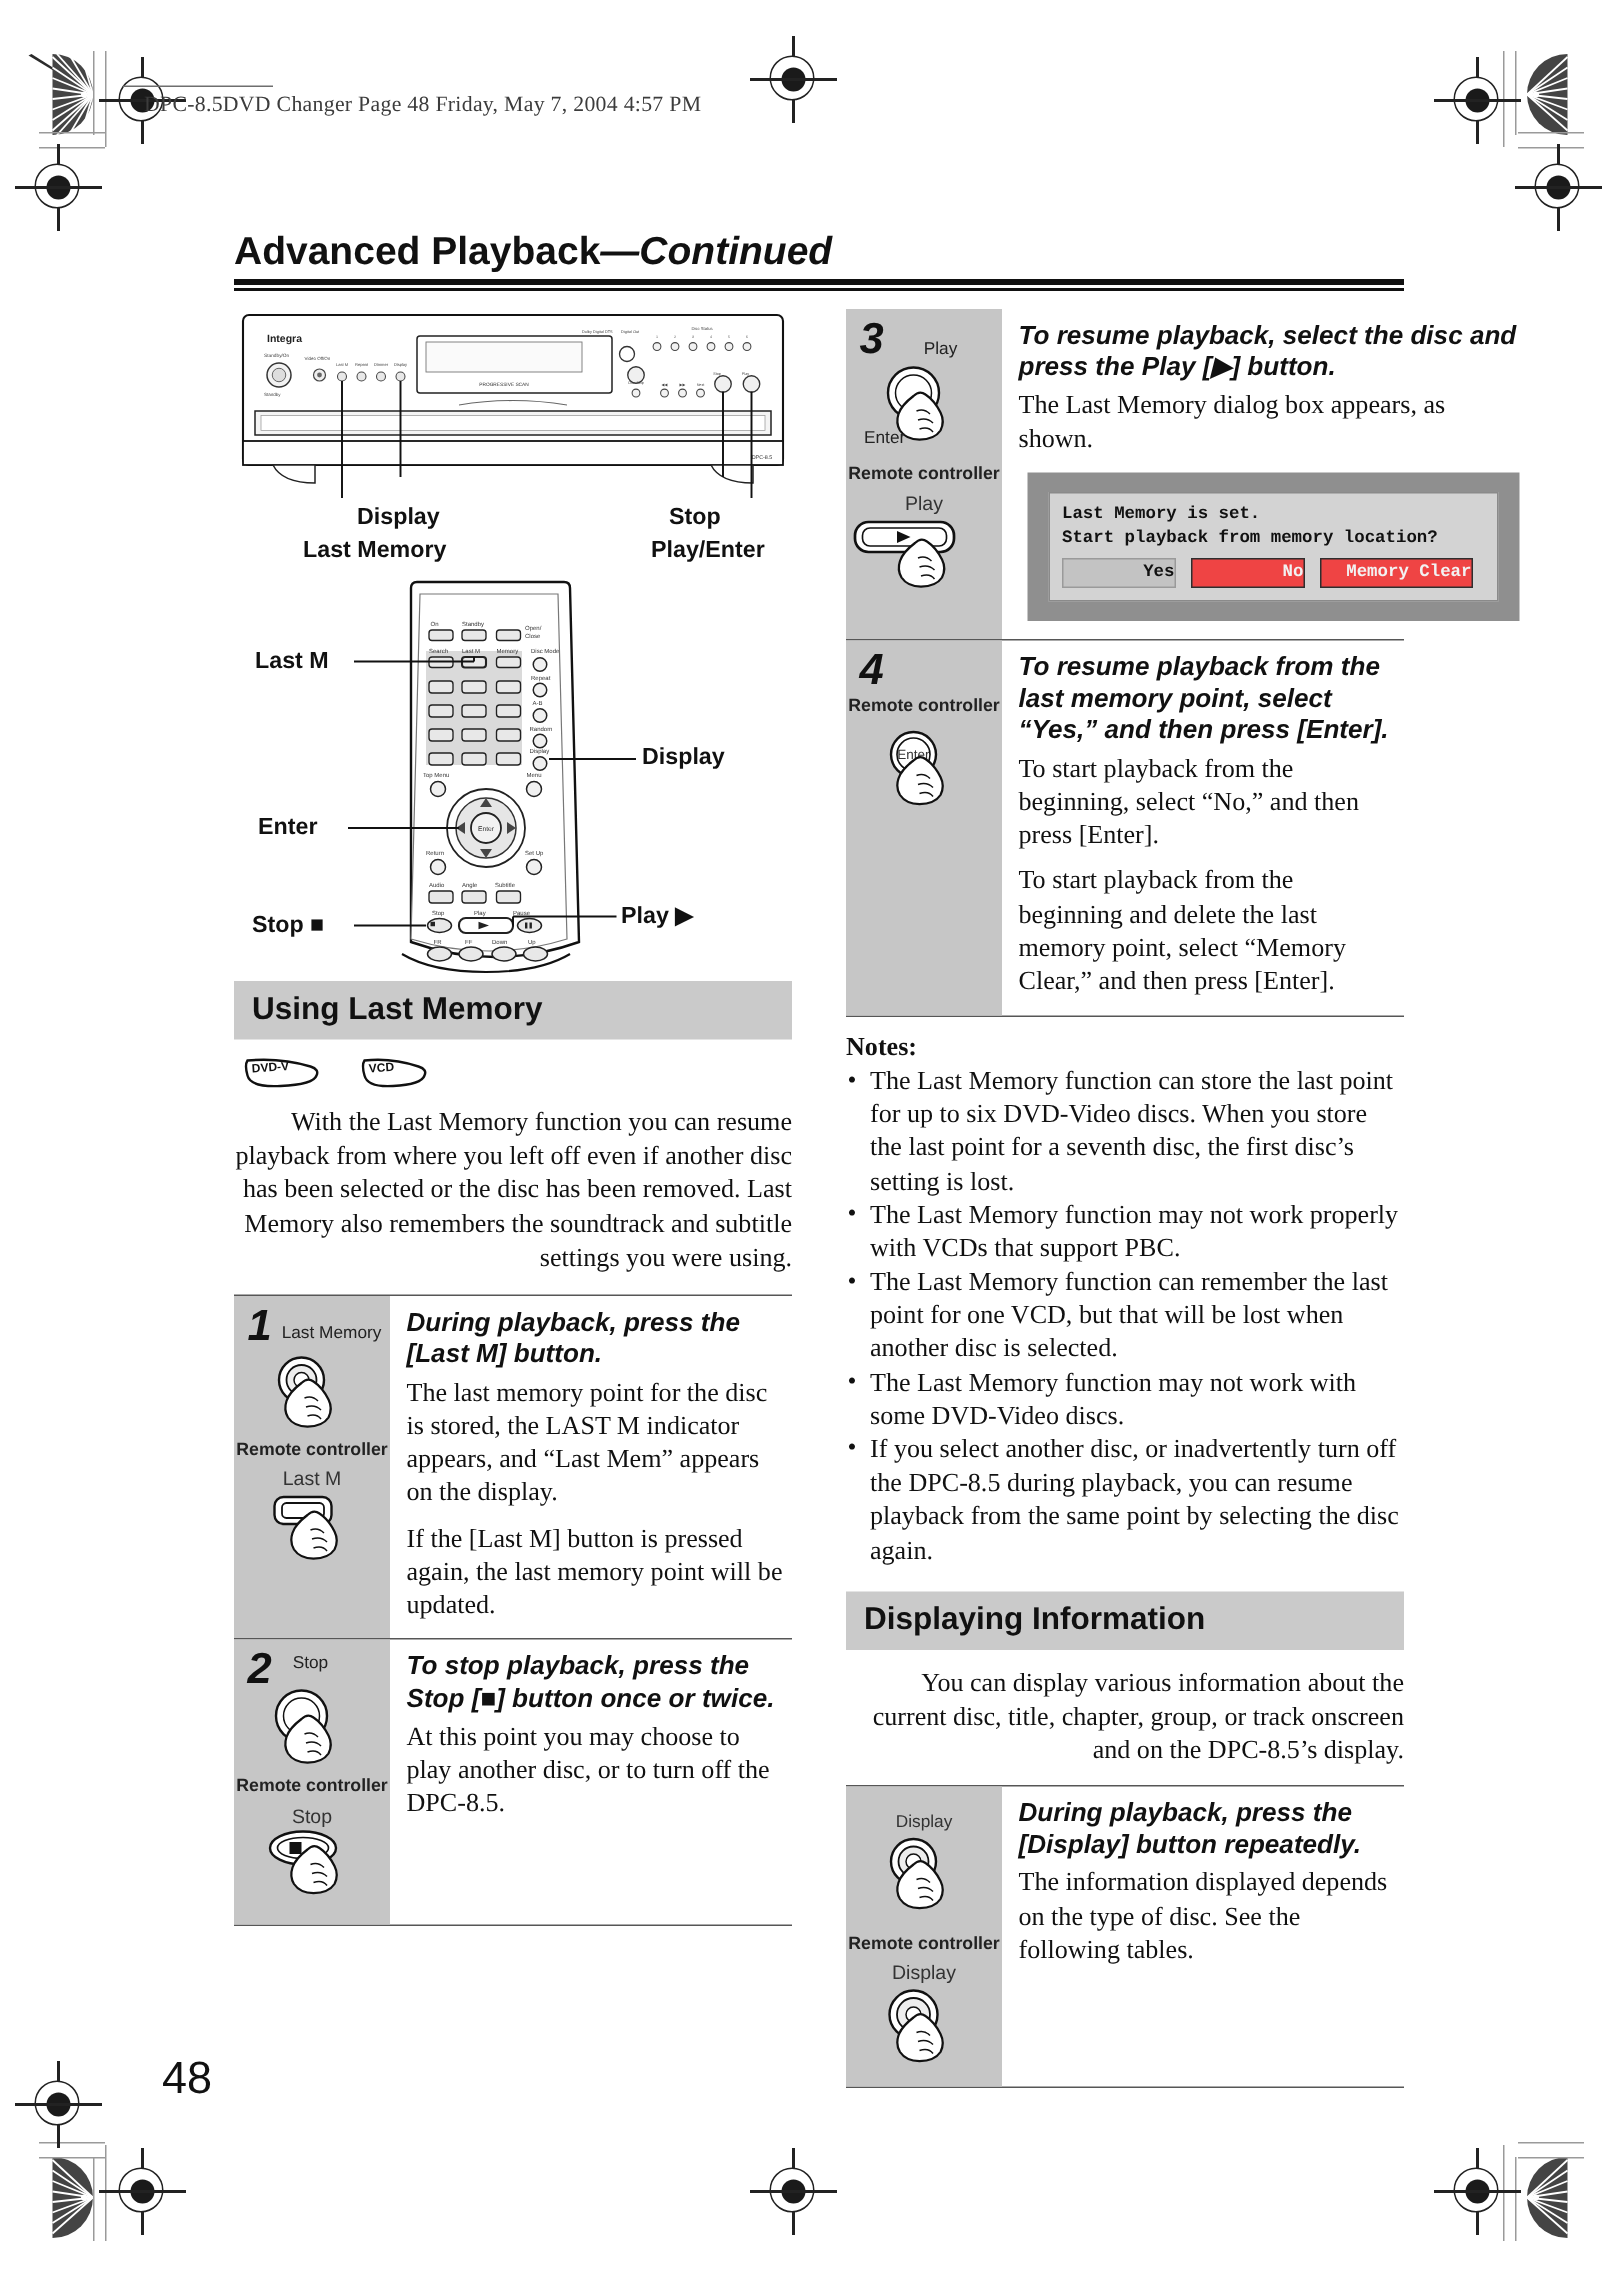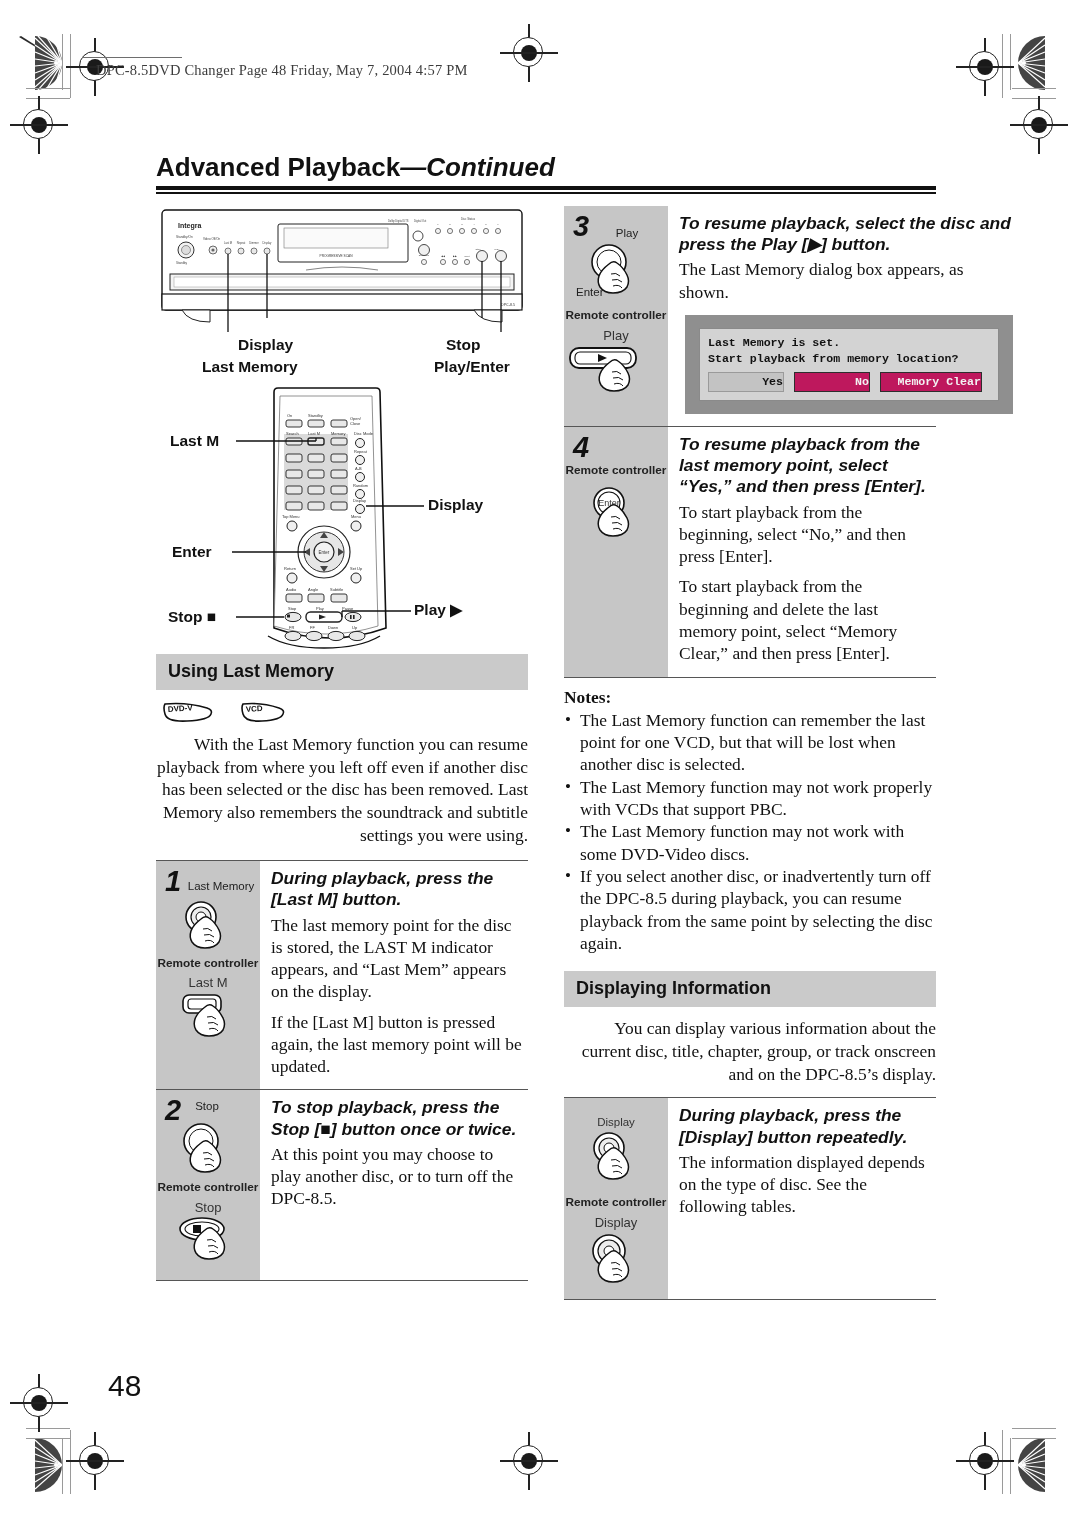--- a/index.html
+++ b/index.html
@@ -38,21 +38,21 @@
   .title-rule{position:absolute;left:156px;top:186px;width:780px;height:4px;background:#111;}
   .title-rule2{position:absolute;left:156px;top:192px;width:780px;height:2px;background:#111;}
 
   .colL{position:absolute;left:156px;top:206px;width:372px;}
   .colR{position:absolute;left:564px;top:206px;width:372px;}
 
   
   .banner{
     background:#cacaca;
     font-family:"Liberation Sans", sans-serif;
-    font-weight:bold;font-size:18px;color:#111;
+    font-weight:bold;font-size:21px;color:#111;
     padding:7px 0 8px 12px;
     margin:0;
   }
   
   .discrow{margin:11px 0 4px 6px;height:26px;}
   .discicon{display:inline-block;margin-right:22px;vertical-align:top;}
   
   .body{
     font-family:"Liberation Serif", serif;
     font-size:17.4px;line-height:1.30;color:#111;text-align:left;
@@ -114,21 +114,21 @@
     font-family:"Liberation Mono", monospace;
     font-size:11.6px;color:#111;line-height:1.38;white-space:pre;
   }
   .osd-btns{display:flex;gap:10px;margin-top:5px;}
   .osd-btn{
     font-family:"Liberation Mono", monospace;
     font-size:11.6px;text-align:right;padding:2px 0 3px 0;
     border:1px solid #9a9a9a;
   }
   .osd-btn.light{background:#c3c3c3;color:#111;width:74px;}
-  .osd-btn.dark{background:#be185d;color:#f2f2f2;width:74px;border-color:#2e2e2e;}
+  .osd-btn.dark{background:#ef4444;color:#f2f2f2;width:74px;border-color:#2e2e2e;}
   .osd-btn.dark.wide{width:100px;}
   
   .folio{
     position:absolute;left:108px;top:1369px;
     font-family:"Liberation Sans", sans-serif;
     font-size:30px;font-weight:normal;color:#111;
   }
   
   .illus{position:relative;}
   .callout{
@@ -680,22 +680,23 @@
           <div class="step-head">To resume playback from the last memory point, select “Yes,” and then press [Enter].</div>
           <p>To start playback from the beginning, select “No,” and then press [Enter].</p>
           <p>To start playback from the beginning and delete the last memory point, select “Memory Clear,” and then press [Enter].</p>
         </div>
       </div>
 
     </div>
 
     <div class="notes-title">Notes:</div>
     <ul class="notes">
+      <li>The Last Memory function can store the last point for up to six DVD-Video discs. When you store the last point for a seventh disc, the first disc’s setting is lost.</li>
+      <li>The Last Memory function may not work properly with VCDs that support PBC.</li>
       <li>The Last Memory function can remember the last point for one VCD, but that will be lost when another disc is selected.</li>
-      <li>The Last Memory function may not work properly with VCDs that support PBC.</li>
       <li>The Last Memory function may not work with some DVD-Video discs.</li>
       <li>If you select another disc, or inadvertently turn off the DPC-8.5 during playback, you can resume playback from the same point by selecting the disc again.</li>
     </ul>
 
     <div class="banner" style="margin-top:17px;">Displaying Information</div>
     <div class="body" style="margin:10px 0 12px 0;">
       <p>You can display various information about the current disc, title, chapter, group, or track onscreen and on the DPC-8.5’s display.</p>
     </div>
 
     <div class="steps">

